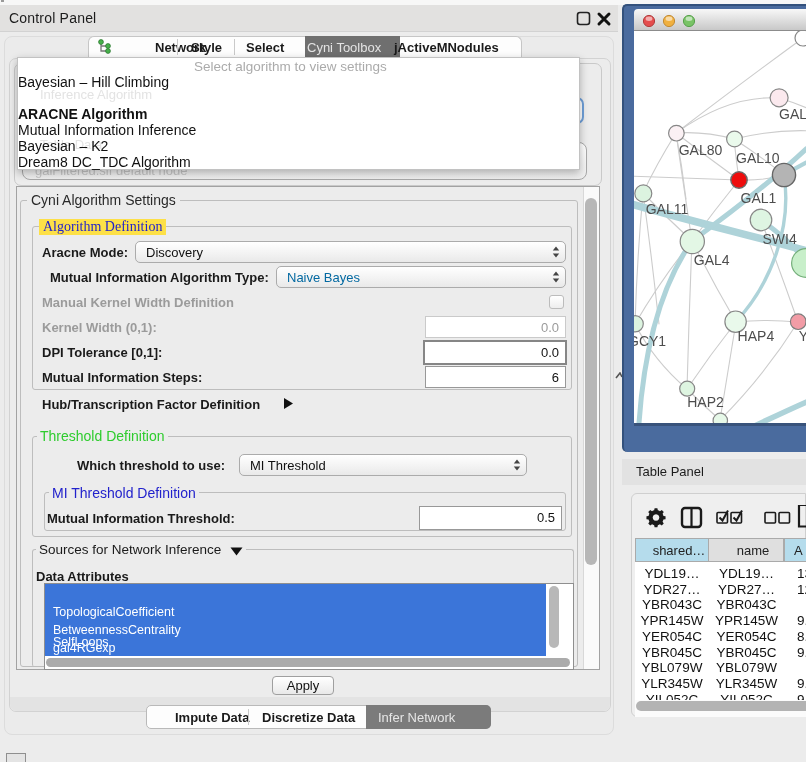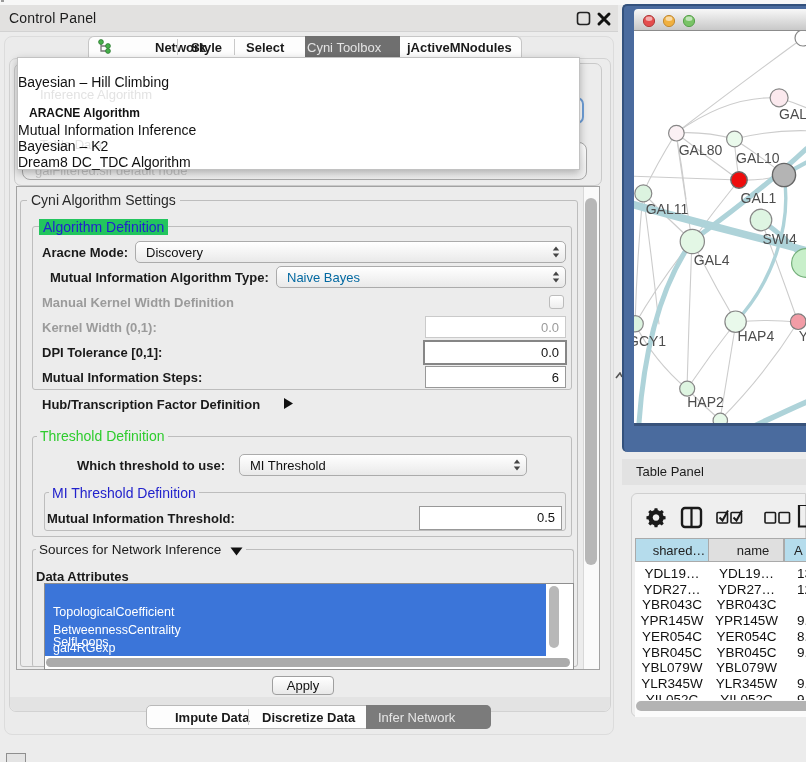--- a/index.html
+++ b/index.html
@@ -37,38 +37,38 @@
   <circle cx="4" cy="3" r="2.4" fill="#47b14b" stroke="#2c7a30" stroke-width="0.8"></circle>
   <circle cx="11" cy="7" r="2.4" fill="#47b14b" stroke="#2c7a30" stroke-width="0.8"></circle>
   <circle cx="11" cy="12" r="2.4" fill="#47b14b" stroke="#2c7a30" stroke-width="0.8"></circle>
 </svg>
 <div class="abs lbl" style="left:115px;top:40px;margin-left:40px;">Network</div>
 <div class="abs" style="left:177px;top:39px;width:1px;height:16px;background:#c9c9c9;"></div>
 <div class="abs lbl" style="left:191px;top:40px;">Style</div>
 <div class="abs" style="left:234px;top:39px;width:1px;height:16px;background:#c9c9c9;"></div>
 <div class="abs lbl" style="left:246px;top:40px;">Select</div>
 <div class="abs lbl" style="left:307px;top:40px;color:#e3e3e3;font-weight:normal;">Cyni Toolbox</div>
-<div class="abs lbl" style="left:407px;top:40px;">jActiveMNodules</div>
+<div class="abs lbl" style="left:394px;top:40px;">jActiveMNodules</div>
 
 <div class="abs" style="left:400px;top:97px;width:184px;height:27px;border:2px solid #6f9fd8;border-radius:7px;background:#fff;"></div>
 <div class="abs" style="left:22px;top:142px;width:565px;height:38px;background:linear-gradient(#ffffff,#ededed);border:1px solid #a8a8a8;border-radius:8px;"></div>
 <div class="abs" style="left:35px;top:163px;font-size:13px;color:#c6c6c6;">galFiltered.sif default node</div>
 
 <div class="abs" style="left:14px;top:63px;width:588px;height:123px;border:1px solid #c9c9c9;border-radius:7px;"></div>
 
 <div class="abs" style="left:16px;top:186px;width:584px;height:484px;border:1px solid #a2a2a2;background:#ececec;"></div>
 
 <div class="abs" style="left:583px;top:187px;width:16px;height:482px;background:#fafafa;border-left:1px solid #d8d8d8;"></div>
 <div class="abs" style="left:585px;top:198px;width:12px;height:367px;background:#b7b7b7;border-radius:6px;"></div>
 
 <div class="abs" style="left:20px;top:200px;width:558px;height:467px;border:1px solid #bdbdbd;border-radius:3px;"></div>
 <div class="abs" style="left:27px;top:192px;background:#ececec;padding:0 4px;font-size:14px;color:#2a2a2a;">Cyni Algorithm Settings</div>
 
 <div class="abs" style="left:32px;top:226px;width:540px;height:164px;border:1px solid #bdbdbd;border-radius:3px;"></div>
-<div class="abs" style="left:39px;top:219px;background:#22c55e;padding:0 4px;font-size:14px;color:#2222cc;">Algorithm Definition</div>
+<div class="abs" style="left:39px;top:219px;background:#fde047;padding:0 4px;font-size:14px;color:#2222cc;font-family:Liberation Serif, serif;">Algorithm Definition</div>
 
 <div class="abs lbl" style="left:42px;top:245px;">Aracne Mode:</div>
 <div class="abs combo" style="left:135px;top:241px;width:431px;height:22px;"></div>
 <div class="abs" style="left:146px;top:245px;font-size:13px;color:#111;">Discovery</div>
 <svg class="abs" style="left:552px;top:246px;" width="8" height="12" viewBox="0 0 8 12">
     <path d="M4 0.5 L7.2 4.5 L0.8 4.5 Z M4 11.5 L7.2 7.5 L0.8 7.5 Z" fill="#444"></path>
   </svg>
 
 <div class="abs lbl" style="left:42px;top:270px;padding-left:8px;">Mutual Information Algorithm Type:</div>
 <div class="abs combo" style="left:276px;top:266px;width:290px;height:22px;"></div>
@@ -140,22 +140,23 @@
 <div class="abs" style="left:6px;top:753px;width:20px;height:12px;background:#e4e4e4;border:1.5px solid #8f8f8f;"></div>
 
 <svg class="abs" style="left:615px;top:372px;" width="8" height="9" viewBox="0 0 8 9">
     <path d="M1 6 L5 1 L7 5" fill="none" stroke="#555" stroke-width="1.6"></path>
   </svg>
 
 <div class="abs" style="left:17px;top:57px;width:563px;height:113px;background:#ffffff;border:1px solid #c2c2c2;box-shadow:0 3px 8px rgba(0,0,0,0.28);"></div>
 <div class="abs" style="left:0;top:55px;width:580px;height:115px;">
   <div class="abs" style="left:40px;top:32px;font-size:13px;color:#e3e3e3;">Inference Algorithm</div>
   <div class="abs" style="left:40px;top:82px;font-size:13px;color:#e3e3e3;">Table Data</div>
+  <div class="abs" style="left:194px;top:4px;font-size:13.5px;color:#ababab;">Select algorithm to view settings</div>
   <div class="abs" style="left:18px;top:19px;font-size:14px;color:#111;">Bayesian – Hill Climbing</div>
-  <div class="abs" style="left:29px;top:51px;font-size:12px;color:#111;font-weight:bold;">ARACNE Algorithm</div>
+  <div class="abs" style="left:18px;top:51px;font-size:14px;color:#111;font-weight:bold;">ARACNE Algorithm</div>
   <div class="abs" style="left:18px;top:67px;font-size:14px;color:#111;">Mutual Information Inference</div>
   <div class="abs" style="left:18px;top:83px;font-size:14px;color:#111;">Bayesian – K2</div>
   <div class="abs" style="left:18px;top:99px;font-size:14px;color:#111;">Dream8 DC_TDC Algorithm</div>
 </div>
 
 <div class="abs" style="left:622px;top:4px;width:184px;height:448px;background:#4a6b9e;border-radius:5px 0 0 5px;border-top:2px solid #33517c;border-left:2px solid #33517c;"></div>
 <div class="abs" style="left:634px;top:9px;width:172px;height:22px;background:linear-gradient(#f8f8f8,#c8c8c8);border-radius:4px 0 0 0;border-bottom:1px solid #8c8c8c;"></div>
 <svg class="abs" style="left:640px;top:14px;" width="60" height="14" viewBox="0 0 60 14">
   <circle cx="9" cy="7" r="5.6" fill="#e44d4d" stroke="#b03c3c" stroke-width="1"></circle>
   <circle cx="29" cy="7" r="5.6" fill="#f0b03f" stroke="#c28b34" stroke-width="1"></circle>

